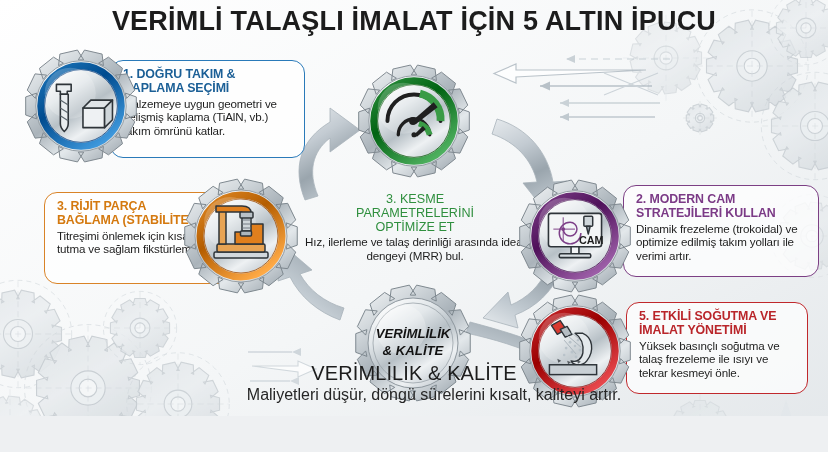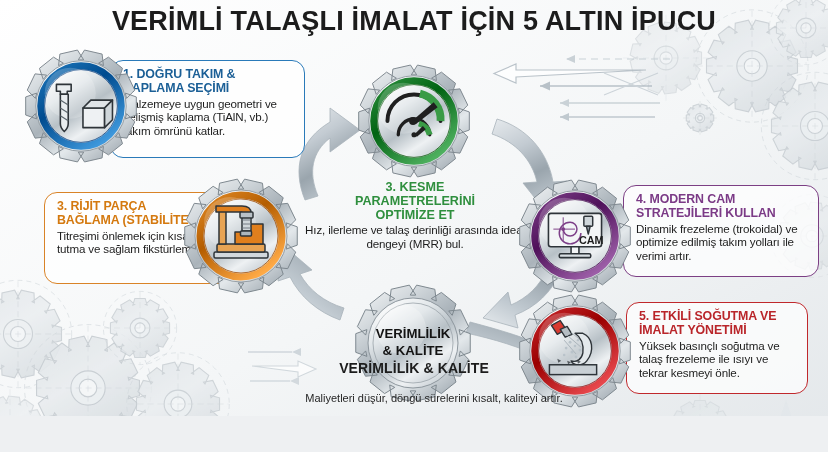--- a/index.html
+++ b/index.html
@@ -52,35 +52,35 @@
   .card.orange .head{color:#d4790f;}
   .card.purple{border-color:#7c3f84;}
   .card.purple .head{color:#7b3a86;}
   .card.red{border-color:#c0282c;}
   .card.red .head{color:#b9252a;}
   
   .center-text{
     position:absolute;z-index:26;text-align:center;width:250px;
   }
   .center-text .head{
-    font-size:12.6px;font-weight:bold;color:#2f8f3e;line-height:1.12;
+    font-size:12.6px;font-weight:normal;color:#2f8f3e;line-height:1.12;margin-top:12px;
   }
   .center-text .body{
     font-size:11.6px;color:#1d1d1d;line-height:1.16;margin-top:1px;
     letter-spacing:-.15px;
   }
   
   .caption{
     position:absolute;left:0;right:0;bottom:12px;text-align:center;z-index:35;
   }
   .caption .big{
-    font-size:14px;font-weight:bold;color:#1c1c1c;letter-spacing:.1px;
+    font-size:20px;font-weight:normal;color:#1c1c1c;letter-spacing:.1px;
   }
   .caption .small{
-    font-size:11px;color:#262626;margin-top:16px;padding-left:40px;
+    font-size:16px;color:#262626;margin-top:1px;padding-left:40px;
   }
   .hub-label{
     font-size:13.2px;font-weight:bold;fill:#131313;
     font-family:"Liberation Sans", sans-serif;
   }
 </style>
 </head>
 <body>
 
 <div id="stage">
@@ -510,21 +510,21 @@
 
         <g fill="#2e3439" opacity="0.75">
           <path d="M-18 8 l4 2 l-3 2 Z"></path>
             <path d="M-8 10 l4 1.5 l-3 2 Z"></path>
           <path d="M2 9 l4 2 l-3 2 Z"></path>
         </g>
       </g>
     </svg>
   </div>
 
-  <div class="gear-node" style="left:345px;top:283px;">
+  <div class="gear-node" style="left:345px;top:283px;font-style:italic;">
     <svg width="136" height="120" viewBox="0 0 136 120">
         <defs>
     <linearGradient id="steelm5" x1="0.1" y1="0" x2="0.85" y2="1">
       <stop offset="0%" stop-color="#f2f4f5"></stop>
       <stop offset="22%" stop-color="#d3d9dd"></stop>
       <stop offset="48%" stop-color="#aab3ba"></stop>
       <stop offset="70%" stop-color="#e3e8eb"></stop>
       <stop offset="100%" stop-color="#9aa4ac"></stop>
     </linearGradient>
     <linearGradient id="platem5" x1="0.15" y1="0" x2="0.8" y2="1">
@@ -572,21 +572,21 @@
     <div class="head">
       <div>3. KESME</div>
       <div>PARAMETRELERİNİ</div>
       <div>OPTİMİZE ET</div>
     </div>
     <div class="body">Hız, ilerleme ve talaş derinliği arasında ideal dengeyi (MRR) bul.</div>
   </div>
 
   <div class="card purple" style="left:623px;top:185px;width:196px;height:92px;">
     <div class="head">
-      <div>4. MODERN CAM</div>
+      <div>2. MODERN CAM</div>
       <div>STRATEJİLERİ KULLAN</div>
     </div>
     <div class="body">Dinamik frezeleme (trokoidal) ve optimize edilmiş takım yolları ile verimi artır.</div>
   </div>
 
   <div class="card red" style="left:626px;top:302px;width:182px;height:92px;">
     <div class="head">
       <div>5. ETKİLİ SOĞUTMA VE</div>
       <div>İMALAT YÖNETİMİ</div>
     </div>

